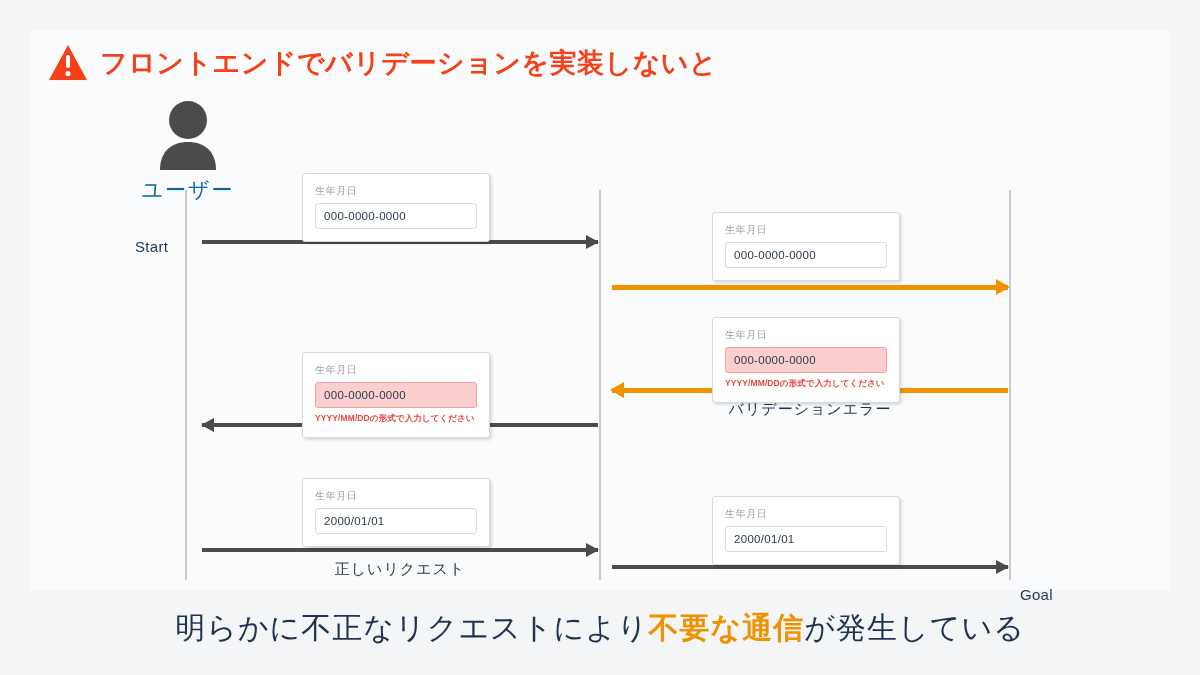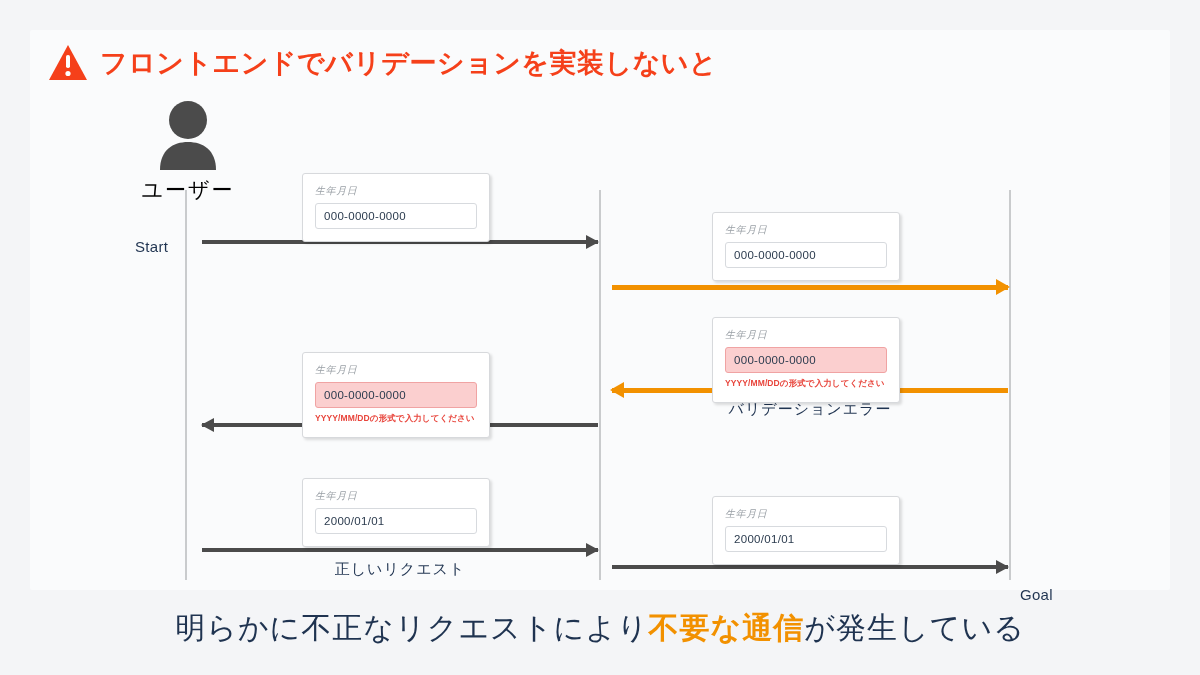--- a/index.html
+++ b/index.html
@@ -28,21 +28,21 @@
   .warn-icon { width: 40px; height: 38px; flex: none; display: block; }
   .title-text {
     font-size: 27px; font-weight: bold;
     color: #f5401a; letter-spacing: .5px; white-space: nowrap;
   }
 
   
   .actor { position: absolute; text-align: center; width: 160px; }
   .actor .glyph { height: 78px; display: flex; align-items: flex-end; justify-content: center; }
   .actor .aname {
-    margin-top: 6px; font-size: 21px; color: #000000;
+    margin-top: 6px; font-size: 21px; color: #0369a1;
     letter-spacing: 2px; white-space: nowrap;
   }
 
   
   .lifeline {
     position: absolute; width: 2px;
     background: #c9cbcd;
   }
 
   
@@ -69,21 +69,21 @@
   .card {
     position: absolute;
     background: #ffffff;
     border: 1px solid #d7d9dc;
     border-radius: 3px;
     box-shadow: 2px 2px 3px rgba(0,0,0,.13);
     padding: 10px 12px 12px 12px;
   }
   .card .flabel {
     font-size: 10px; color: #9aa0a6;
-    letter-spacing: .6px; margin-bottom: 5px; font-style: italic;
+    letter-spacing: .6px; margin-bottom: 5px;
   }
   .card .finput {
     border: 1px solid #d7dade; border-radius: 3px;
     background: #fff; font-size: 11.5px; color: #2b3b4e;
     padding: 6px 8px; letter-spacing: .3px;
   }
   .card.error .finput {
     background: #fbcfcf; border-color: #f0a3a3; color: #2b3b4e;
   }
   .card .ferror {

